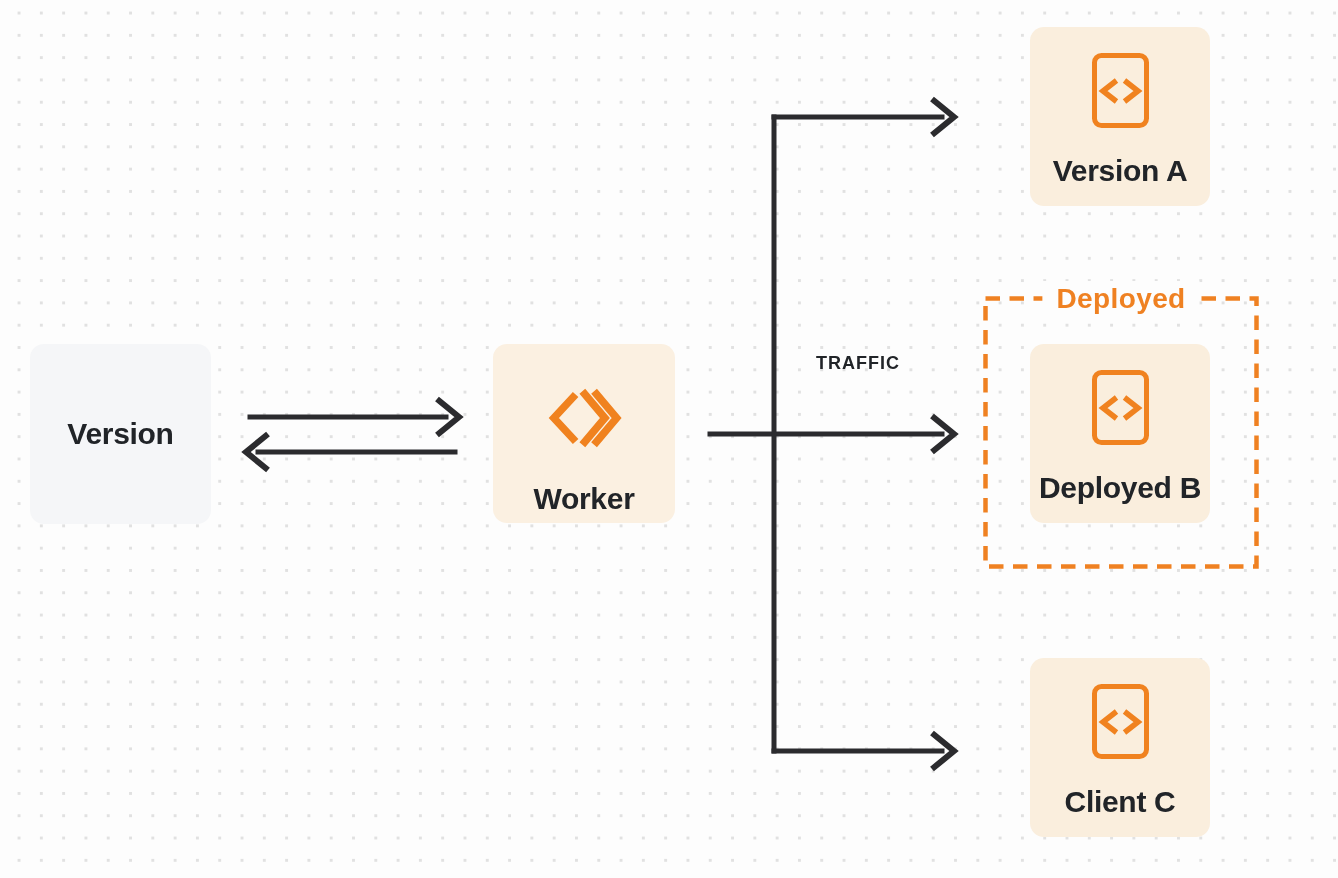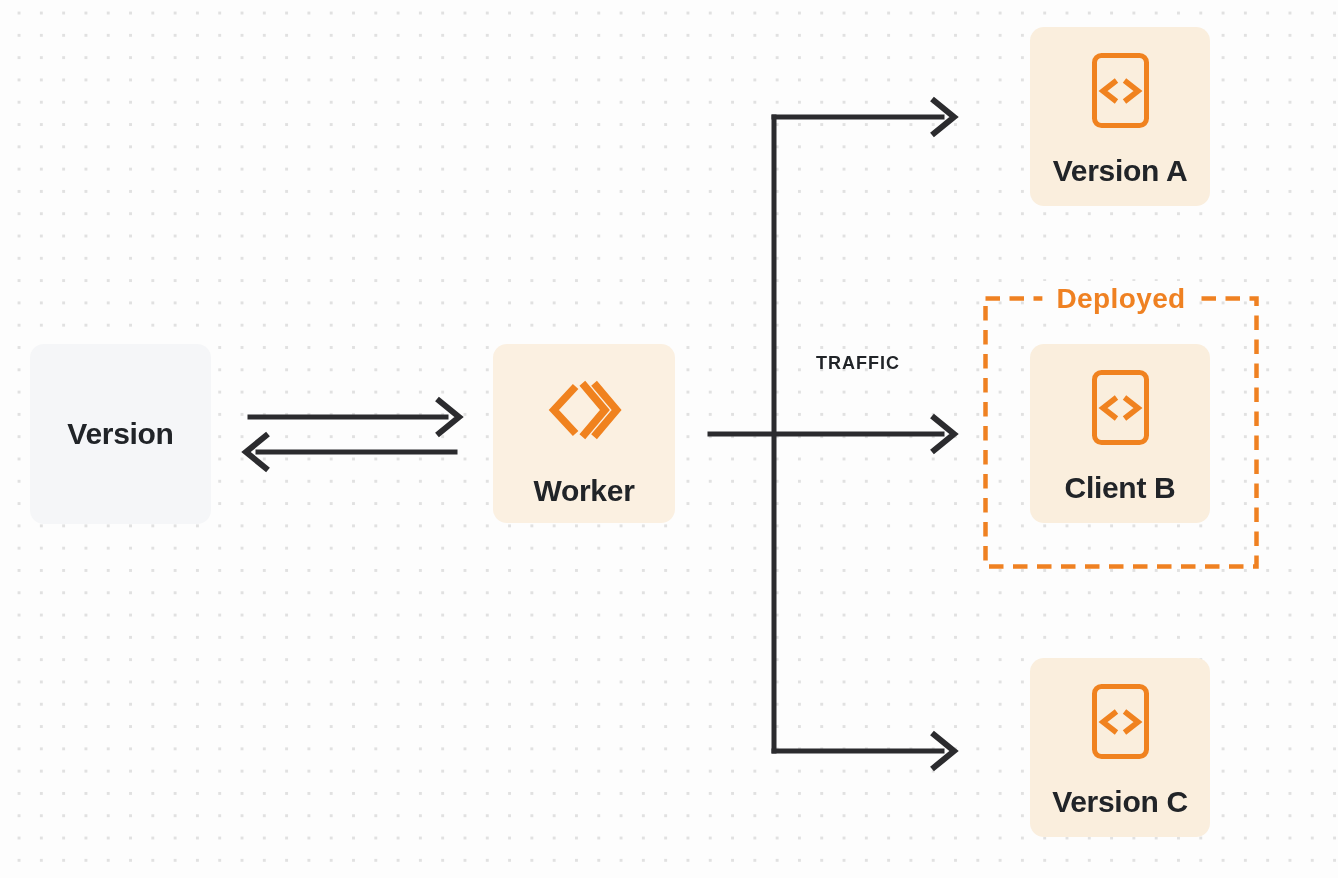--- a/index.html
+++ b/index.html
@@ -35,20 +35,21 @@
   }
   .client-node{
     left:30px;top:344px;width:181px;height:180px;
     background:#f5f6f8;
     justify-content:center;
   }
   .worker-node{
     left:493px;top:344px;width:182px;height:179px;
     background:#fbf0e1;
     padding-top:32px;
+    justify-content:center;
   }
   .worker-node .node-label{margin-top:30px;}
   .version-node{
     width:180px;height:179px;
     background:#faeedd;
     padding-top:26px;
   }
   .version-node .node-label{margin-top:26px;}
   .version-a{left:1030px;top:27px;}
   .version-b{left:1030px;top:344px;}
@@ -151,27 +152,27 @@
   </div>
 
   <div class="node version-node version-b">
     <svg width="57" height="75" viewBox="0 0 57 75">
       <rect x="2.5" y="2.5" width="52" height="70" rx="7" fill="none" stroke="#f0821f" stroke-width="5"></rect>
       <g stroke="#f0821f" stroke-width="5.5" fill="none" stroke-linejoin="miter">
         <path d="M24.5 27.5 L11 38 L24.5 48.5"></path>
         <path d="M32.5 27.5 L46 38 L32.5 48.5"></path>
       </g>
     </svg>
-    <div class="node-label">Client B</div>
+    <div class="node-label">Deployed B</div>
   </div>
 
   <div class="node version-node version-c">
     <svg width="57" height="75" viewBox="0 0 57 75">
       <rect x="2.5" y="2.5" width="52" height="70" rx="7" fill="none" stroke="#f0821f" stroke-width="5"></rect>
       <g stroke="#f0821f" stroke-width="5.5" fill="none" stroke-linejoin="miter">
         <path d="M24.5 27.5 L11 38 L24.5 48.5"></path>
         <path d="M32.5 27.5 L46 38 L32.5 48.5"></path>
       </g>
     </svg>
-    <div class="node-label">Version C</div>
+    <div class="node-label">Client C</div>
   </div>
 
 </div>
 
 </body></html>

